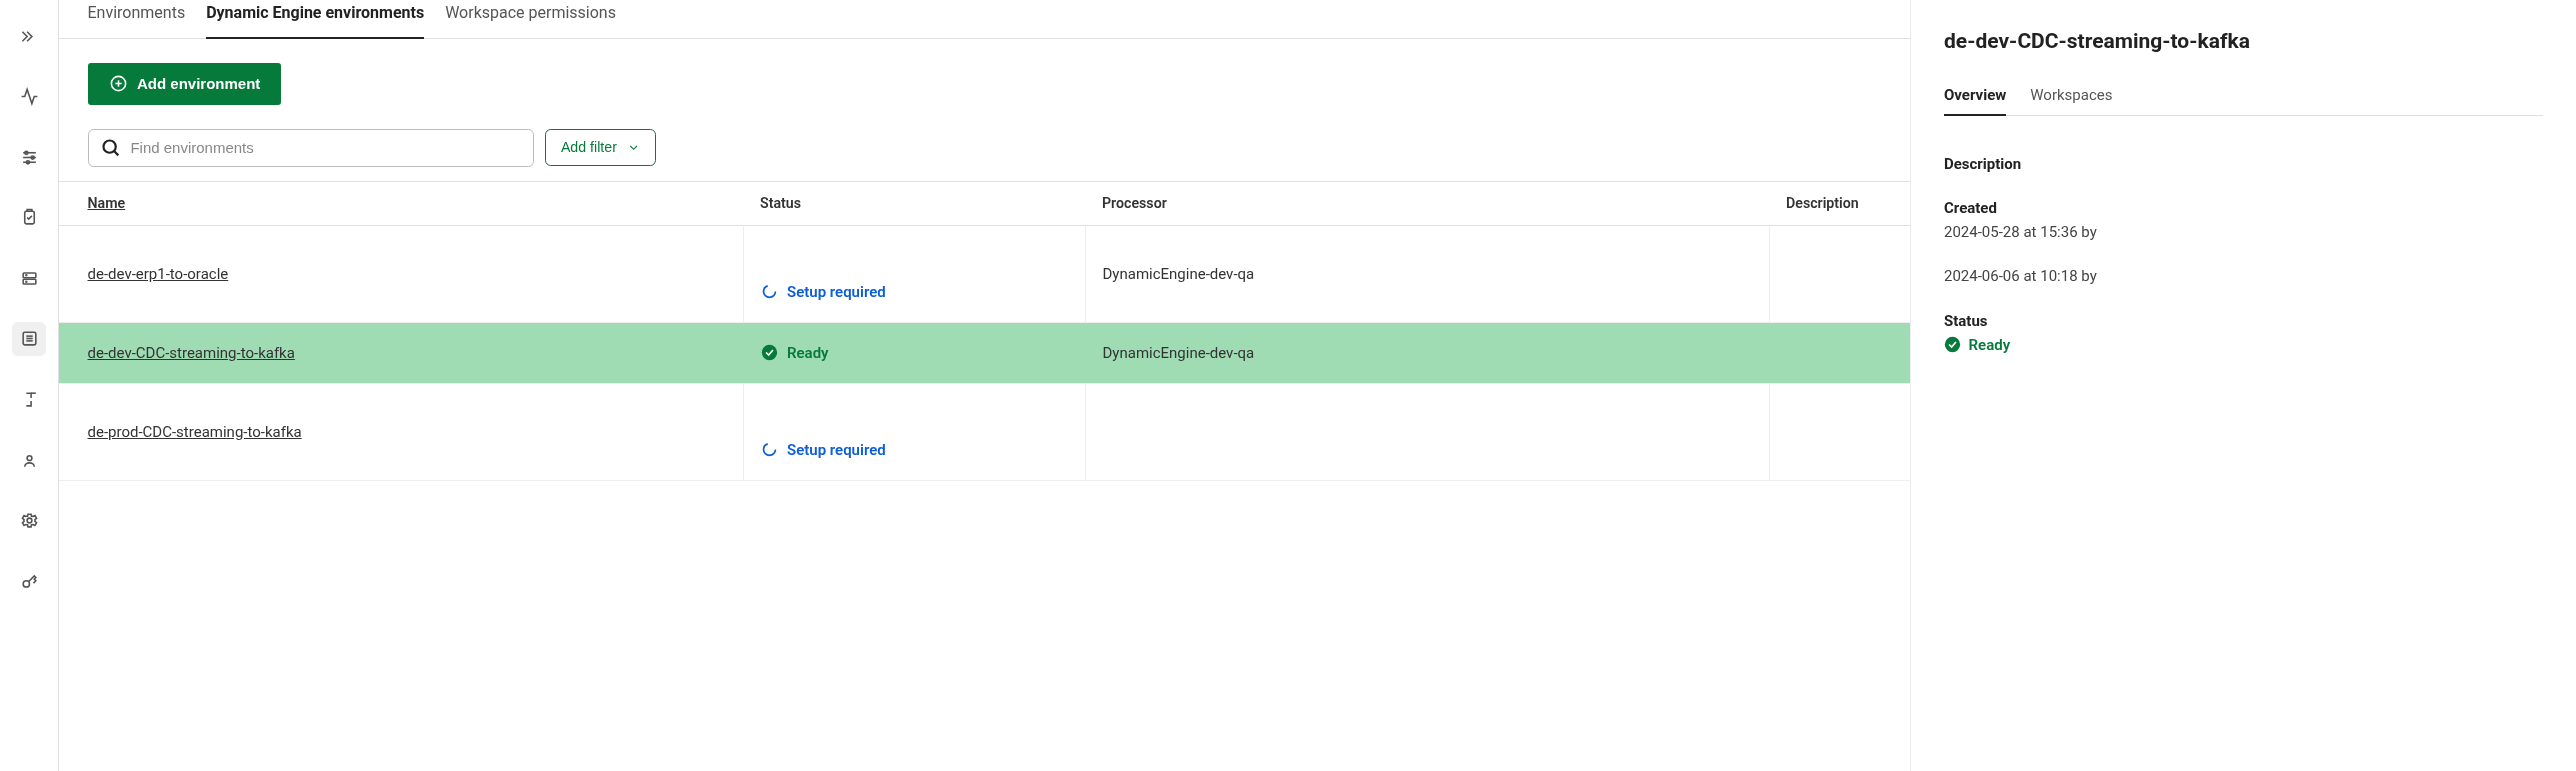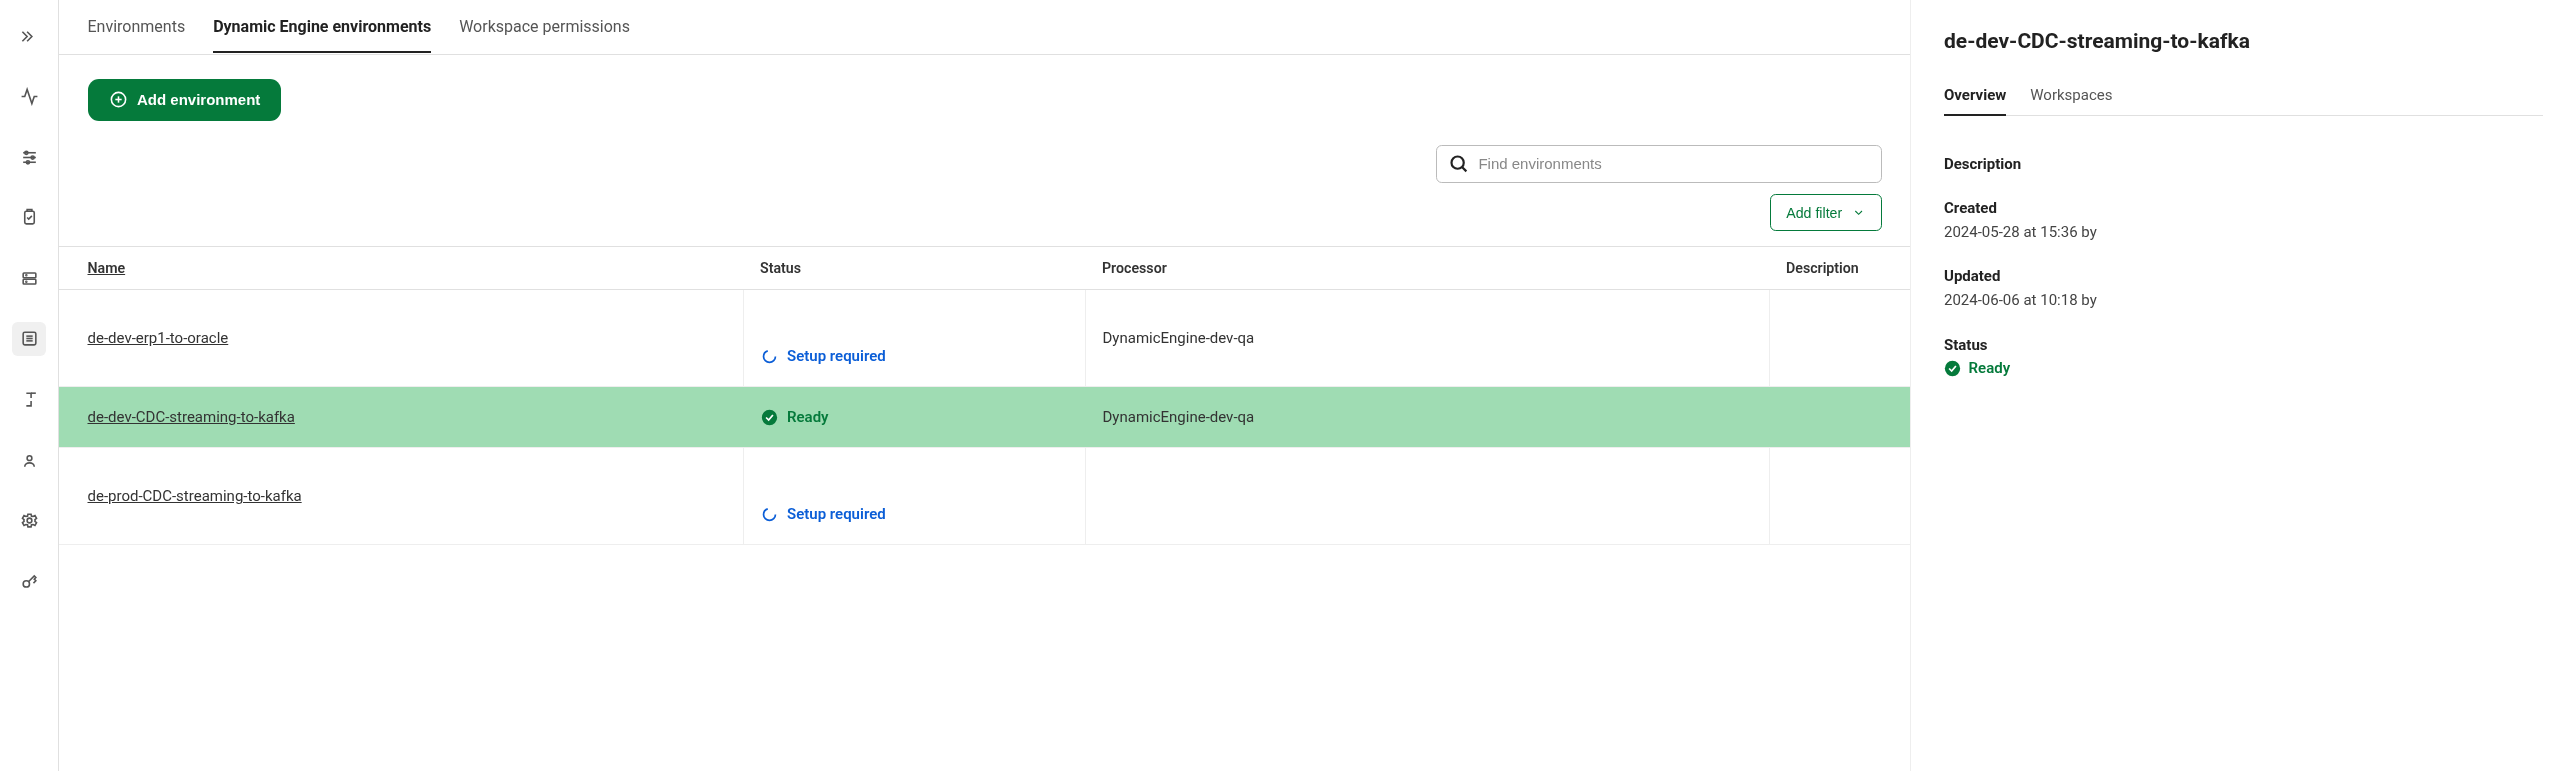--- a/index.html
+++ b/index.html
@@ -32,25 +32,25 @@
   flex: 1;
   background: #fff;
   display: flex;
   flex-direction: column;
   min-width: 0;
   border-right: 0.9px solid #eee;
 }
 
 .tabs {
   display: flex;
-  gap: 28px;
+  gap: 21px;
   padding: 0 28.5px;
   border-bottom: 0.9px solid #e0e0e0;
-  height: 55px;
-  align-items: center;
+  height: 39px;
+  align-items: flex-end;
 }
 .tab {
   font-size: 16px;
   color: #555;
   cursor: pointer;
   padding: 15px 0;
   border-bottom: 2.8px solid transparent;
   margin-bottom: -0.9px;
 }
 .tab.active {
@@ -59,37 +59,36 @@
   border-bottom-color: #222;
 }
 
 .toolbar {
   padding: 24px 28.5px 0 28.5px;
 }
 .add-btn {
   background: #057a3b;
   color: #fff;
   border: none;
-  border-radius: 11px;
+  border-radius: 3px;
   padding: 11.4px 21px;
   font-size: 15px;
   font-weight: 600;
   display: inline-flex;
   align-items: center;
   gap: 9.5px;
   cursor: pointer;
 }
 .add-btn svg { width: 19px; height: 19px; stroke: #fff; fill: none; stroke-width: 2; }
 
 .filter-row {
   padding: 24px 28.5px 14.2px 28.5px;
   display: flex;
   gap: 11.4px;
-  align-items: flex-end;
-  flex-direction: column;
+  align-items: flex-start;
 }
 .search-box {
   display: flex;
   align-items: center;
   border: 0.9px solid #bbb;
   border-radius: 5.7px;
   padding: 7.6px 11.4px;
   width: 446px;
 }
 .search-box svg { width: 21px; height: 21px; stroke: #222; fill: none; stroke-width: 2.5; margin-right: 9.5px; }
@@ -369,21 +368,20 @@
     <div class="detail-section">
       <h4>Description</h4>
     </div>
 
     <div class="detail-section">
       <h4>Created</h4>
       <div class="val">2024-05-28 at 15:36 by</div>
     </div>
 
     <div class="detail-section">
-      <h4>Updated</h4>
       <div class="val">2024-06-06 at 10:18 by</div>
     </div>
 
     <div class="detail-section">
       <h4>Status</h4>
       <div class="detail-status">
         <svg viewBox="0 0 20 20">
             <circle cx="10" cy="10" r="9"></circle>
             <polyline points="6 10 9 13 14 7" stroke="#fff" stroke-width="2" fill="none"></polyline>
           </svg>

